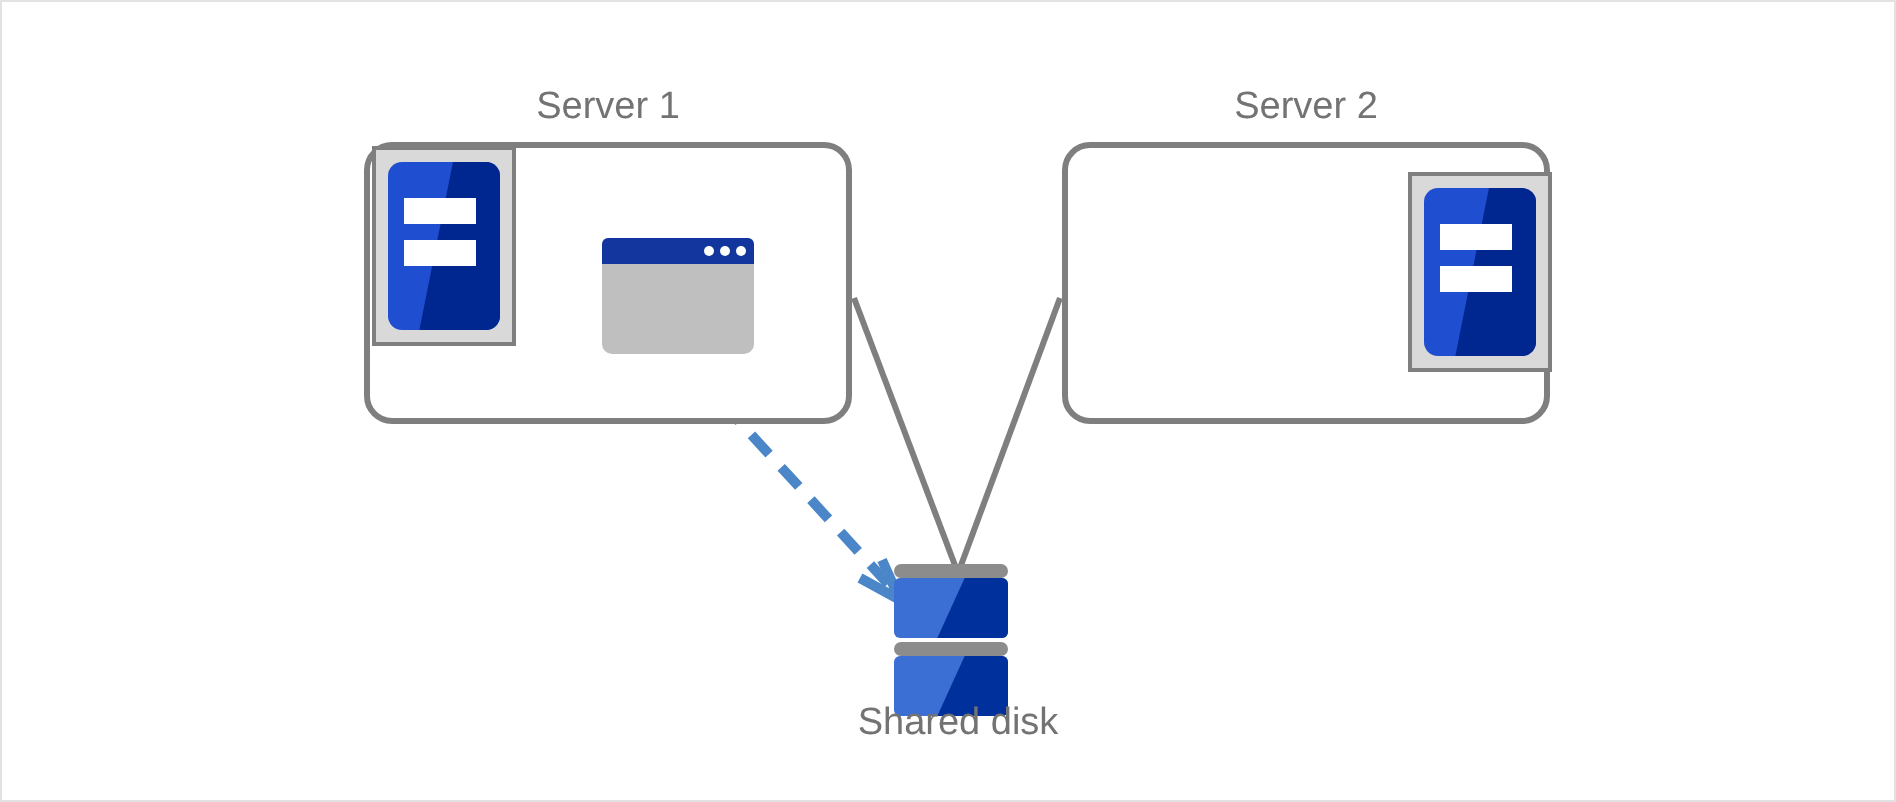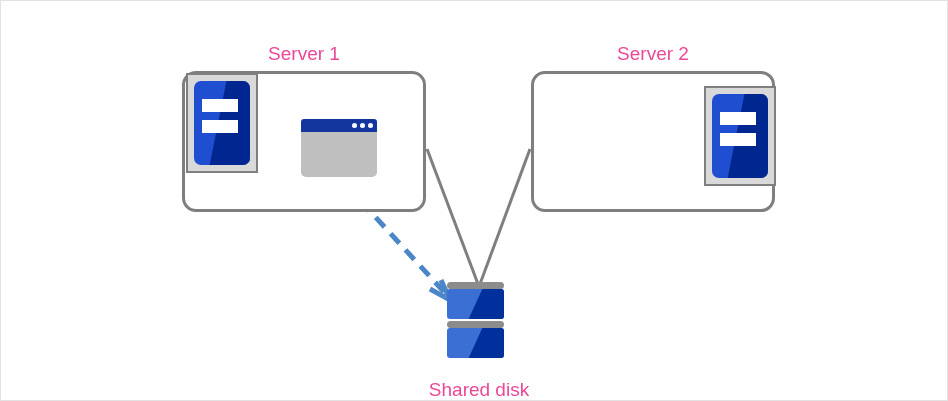--- a/index.html
+++ b/index.html
@@ -22,29 +22,29 @@
   .svg-layer {
     position: absolute;
     left: 0;
     top: 0;
     width: 948px;
     height: 401px;
   }
   .node-label {
     position: absolute;
     font-size: 19px;
-    color: #ec4899;
+    color: #737373;
     white-space: pre;
     text-align: center;
     line-height: 22px;
   }
   #server1-title { left: 181px; top: 42px; width: 244px; }
   #server2-title { left: 530px; top: 42px; width: 244px; }
   #app-a-label   { left: 265px; top: 90px; width: 160px; }
-  #disk-label    { left: 398px; top: 378px; width: 160px; }
+  #disk-label    { left: 398px; top: 350px; width: 160px; }
 
   .server-box {
     position: absolute;
     border: 3px solid #7f7f7f;
     border-radius: 14px;
     background: #ffffff;
     box-sizing: border-box;
   }
   #server1-box { left: 181px; top: 70px; width: 244px; height: 141px; }
   #server2-box { left: 530px; top: 70px; width: 244px; height: 141px; }

